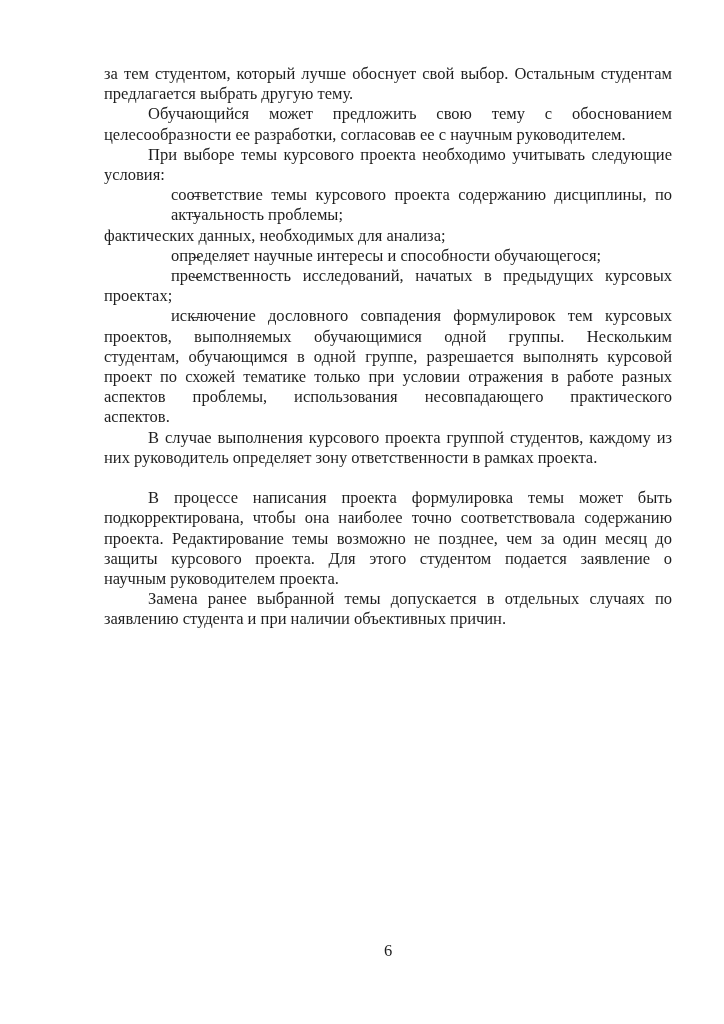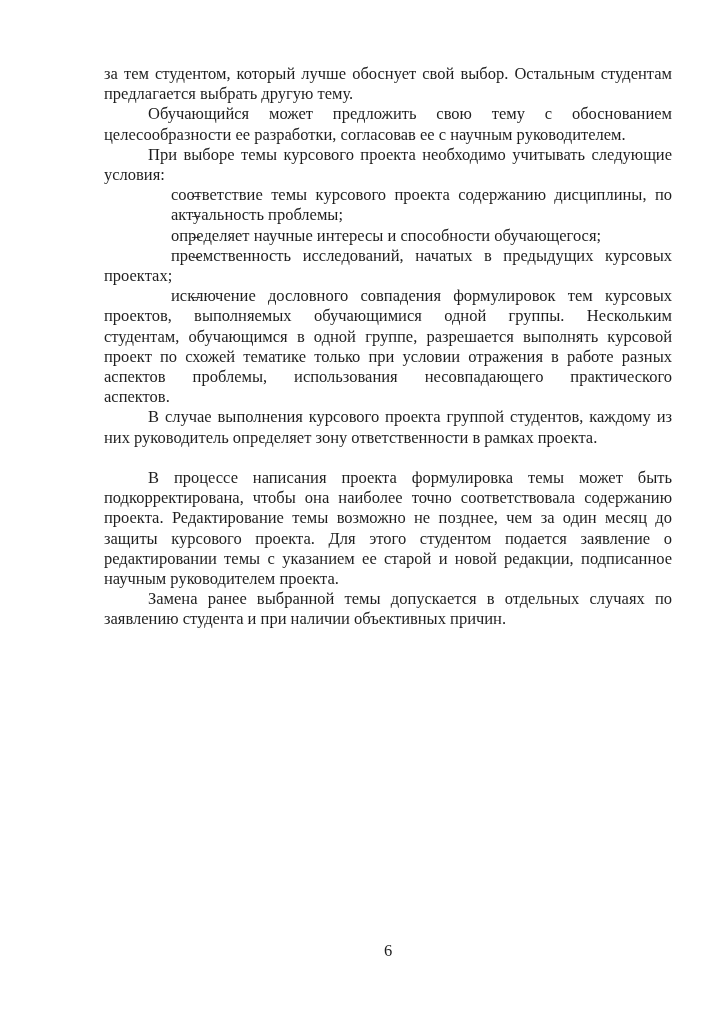--- a/index.html
+++ b/index.html
@@ -65,20 +65,21 @@
     <div class="line">предлагается выбрать другую тему.</div>
     <div class="line j i">Обучающийся может предложить свою тему с обоснованием</div>
     <div class="line">целесообразности ее разработки, согласовав ее с научным руководителем.</div>
     <div class="line j i">При выборе темы курсового проекта необходимо учитывать следующие</div>
     <div class="line">условия:</div>
 
     <div class="line j i"><span class="dash">–</span><span>соответствие темы курсового проекта содержанию дисциплины, по</span></div>
 
     <div class="line i"><span class="dash">–</span><span>актуальность проблемы;</span></div>
 
+    <div class="line">фактических данных, необходимых для анализа;</div>
 
     <div class="line i"><span class="dash">–</span><span>определяет научные интересы и способности обучающегося;</span></div>
 
     <div class="line j i"><span class="dash">–</span><span>преемственность исследований, начатых в предыдущих курсовых</span></div>
     <div class="line">проектах;</div>
 
     <div class="line j i"><span class="dash">–</span><span>исключение дословного совпадения формулировок тем курсовых</span></div>
     <div class="line j">проектов, выполняемых обучающимися одной группы. Нескольким</div>
     <div class="line j">студентам, обучающимся в одной группе, разрешается выполнять курсовой</div>
     <div class="line j">проект по схожей тематике только при условии отражения в работе разных</div>
@@ -87,21 +88,20 @@
 
     <div class="line j i">В случае выполнения курсового проекта группой студентов, каждому из</div>
     <div class="line">них руководитель определяет зону ответственности в рамках проекта.</div>
 
     <div class="line blank"></div>
 
     <div class="line j i">В процессе написания проекта формулировка темы может быть</div>
     <div class="line j">подкорректирована, чтобы она наиболее точно соответствовала содержанию</div>
     <div class="line j">проекта. Редактирование темы возможно не позднее, чем за один месяц до</div>
     <div class="line j">защиты курсового проекта. Для этого студентом подается заявление о</div>
-    <div class="line j">редактировании темы с указанием ее старой и новой редакции, подписанное</div>
     <div class="line">научным руководителем проекта.</div>
 
     <div class="line j i">Замена ранее выбранной темы допускается в отдельных случаях по</div>
     <div class="line">заявлению студента и при наличии объективных причин.</div>
 
   </div>
 
   <div class="pagenum">6</div>
 </div>
 

